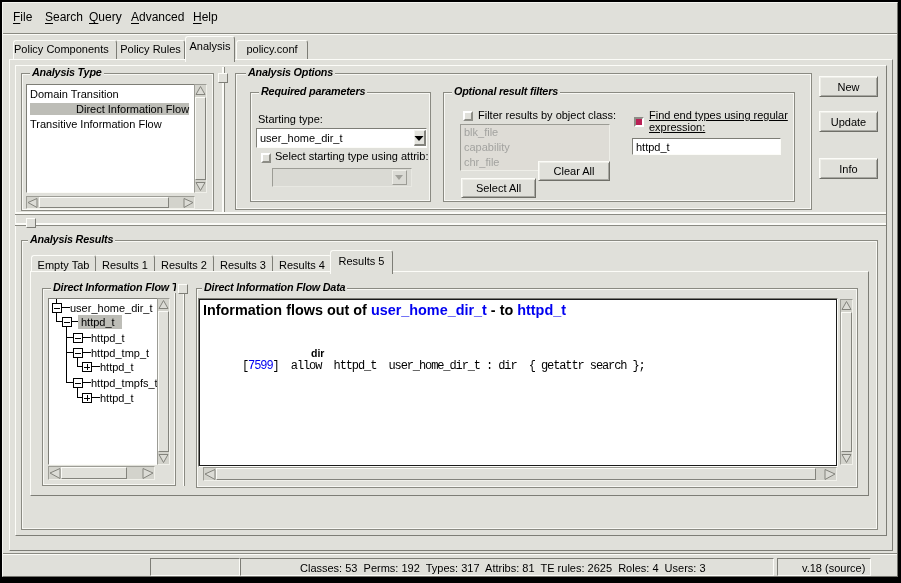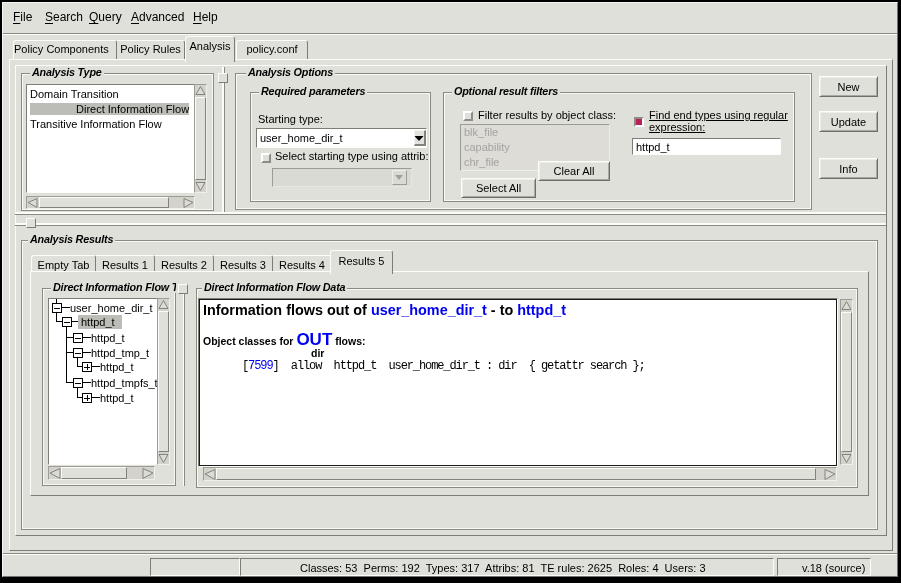--- a/index.html
+++ b/index.html
@@ -189,21 +189,20 @@
 
 <div class="abs" style="left:180px; top:285px; width:2px; height:198px; background:#fcfcf8; border-right:1px solid #8a8a82;"></div>
 <div class="abs raised" style="left:175px; top:281px; width:10px; height:10px; background:#e0e0da; z-index:2;"></div>
 
 <div class="abs groove" style="left:193px; top:285px; width:662px; height:200px;"></div>
 <div class="abs glabel" style="left:199px; top:278px;">Direct Information Flow Data</div>
 <div class="abs" style="left:195px; top:295px; width:640px; height:169px; border-top:1px solid #7d7d76; border-left:1px solid #7d7d76; border-right:1px solid #fcfcf8; border-bottom:1px solid #fcfcf8;">
       <div style="position:absolute; left:0; top:0; width:638px; height:167px; background:#fff; border:1px solid #1a1a1a;"></div>
     </div>
 <div class="abs" style="left:200px; top:299px; font-size:14.4px; font-weight:bold; white-space:nowrap;">Information flows out of <span style="color:#0000f0;">user_home_dir_t</span> - to <span style="color:#0000f0;">httpd_t</span></div>
-<div class="abs" style="left:200px; top:327px; font-size:10.5px; font-weight:bold; white-space:nowrap;">Object classes for <span style="font-size:17px; color:#0000f0;">OUT</span> flows:</div>
 <div class="abs" style="left:308px; top:344px; font-size:10.5px; font-weight:bold;">dir</div>
 <div class="abs" style="left:239px; top:356px; font-family:'Liberation Mono',monospace; font-size:12px; letter-spacing:-1.1px; white-space:pre;">[<span style="color:#0000f0; ">7599</span>]  allow  httpd_t  user_home_dir_t : dir  { getattr search };</div>
 <div class="abs trough" id="da-vs" style="left:837px; top:296px; width:13px; height:166px;">
       <svg style="position:absolute;left:0;top:0" width="11" height="11">
         <polygon points="5.5,1.5 1,9.5 10,9.5" fill="#dcdcd6" stroke="#83837c" stroke-width="1"></polygon>
       </svg>
       <svg style="position:absolute;left:0;bottom:0" width="11" height="11">
         <polygon points="1,1.5 10,1.5 5.5,9.5" fill="#dcdcd6" stroke="#83837c" stroke-width="1"></polygon>
       </svg>
       <div class="thumb" style="left:0px; top:12px; width:11px; height:140px;"></div>

